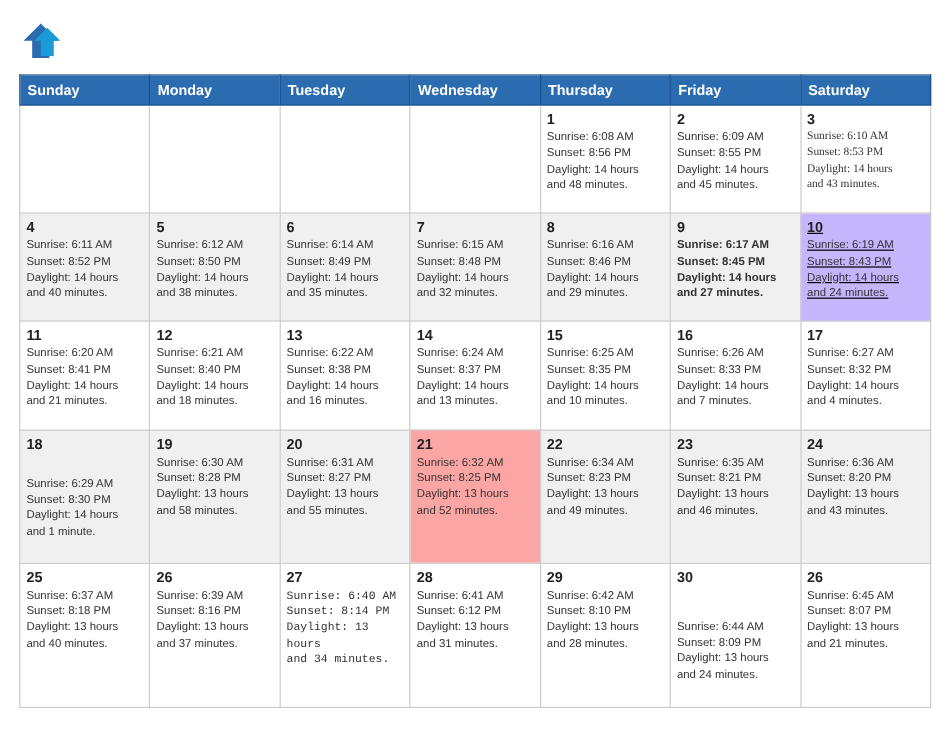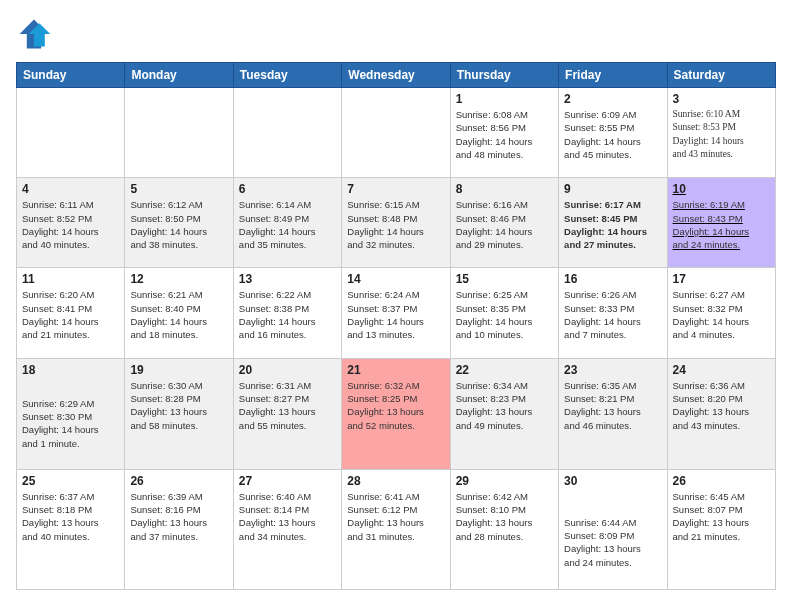--- a/index.html
+++ b/index.html
@@ -323,21 +323,21 @@
           </td>
           <td style="background: rgb(255, 255, 255);">
             <span class="day-num">26</span>
             <div class="day-info" style="white-space: pre-line;">Sunrise: 6:39 AM
 Sunset: 8:16 PM
 Daylight: 13 hours
 and 37 minutes.</div>
           </td>
           <td style="background: rgb(255, 255, 255);">
             <span class="day-num">27</span>
-            <div class="day-info" style="white-space: pre-line;">Sunrise: 6:40 AM
+            <div class="day-info" style="white-space: pre-line; font-family: Liberation Mono, monospace;">Sunrise: 6:40 AM
 Sunset: 8:14 PM
 Daylight: 13 hours
 and 34 minutes.</div>
           </td>
           <td style="background: rgb(255, 255, 255);">
             <span class="day-num">28</span>
             <div class="day-info" style="white-space: pre-line;">Sunrise: 6:41 AM
 Sunset: 6:12 PM
 Daylight: 13 hours
 and 31 minutes.</div>

